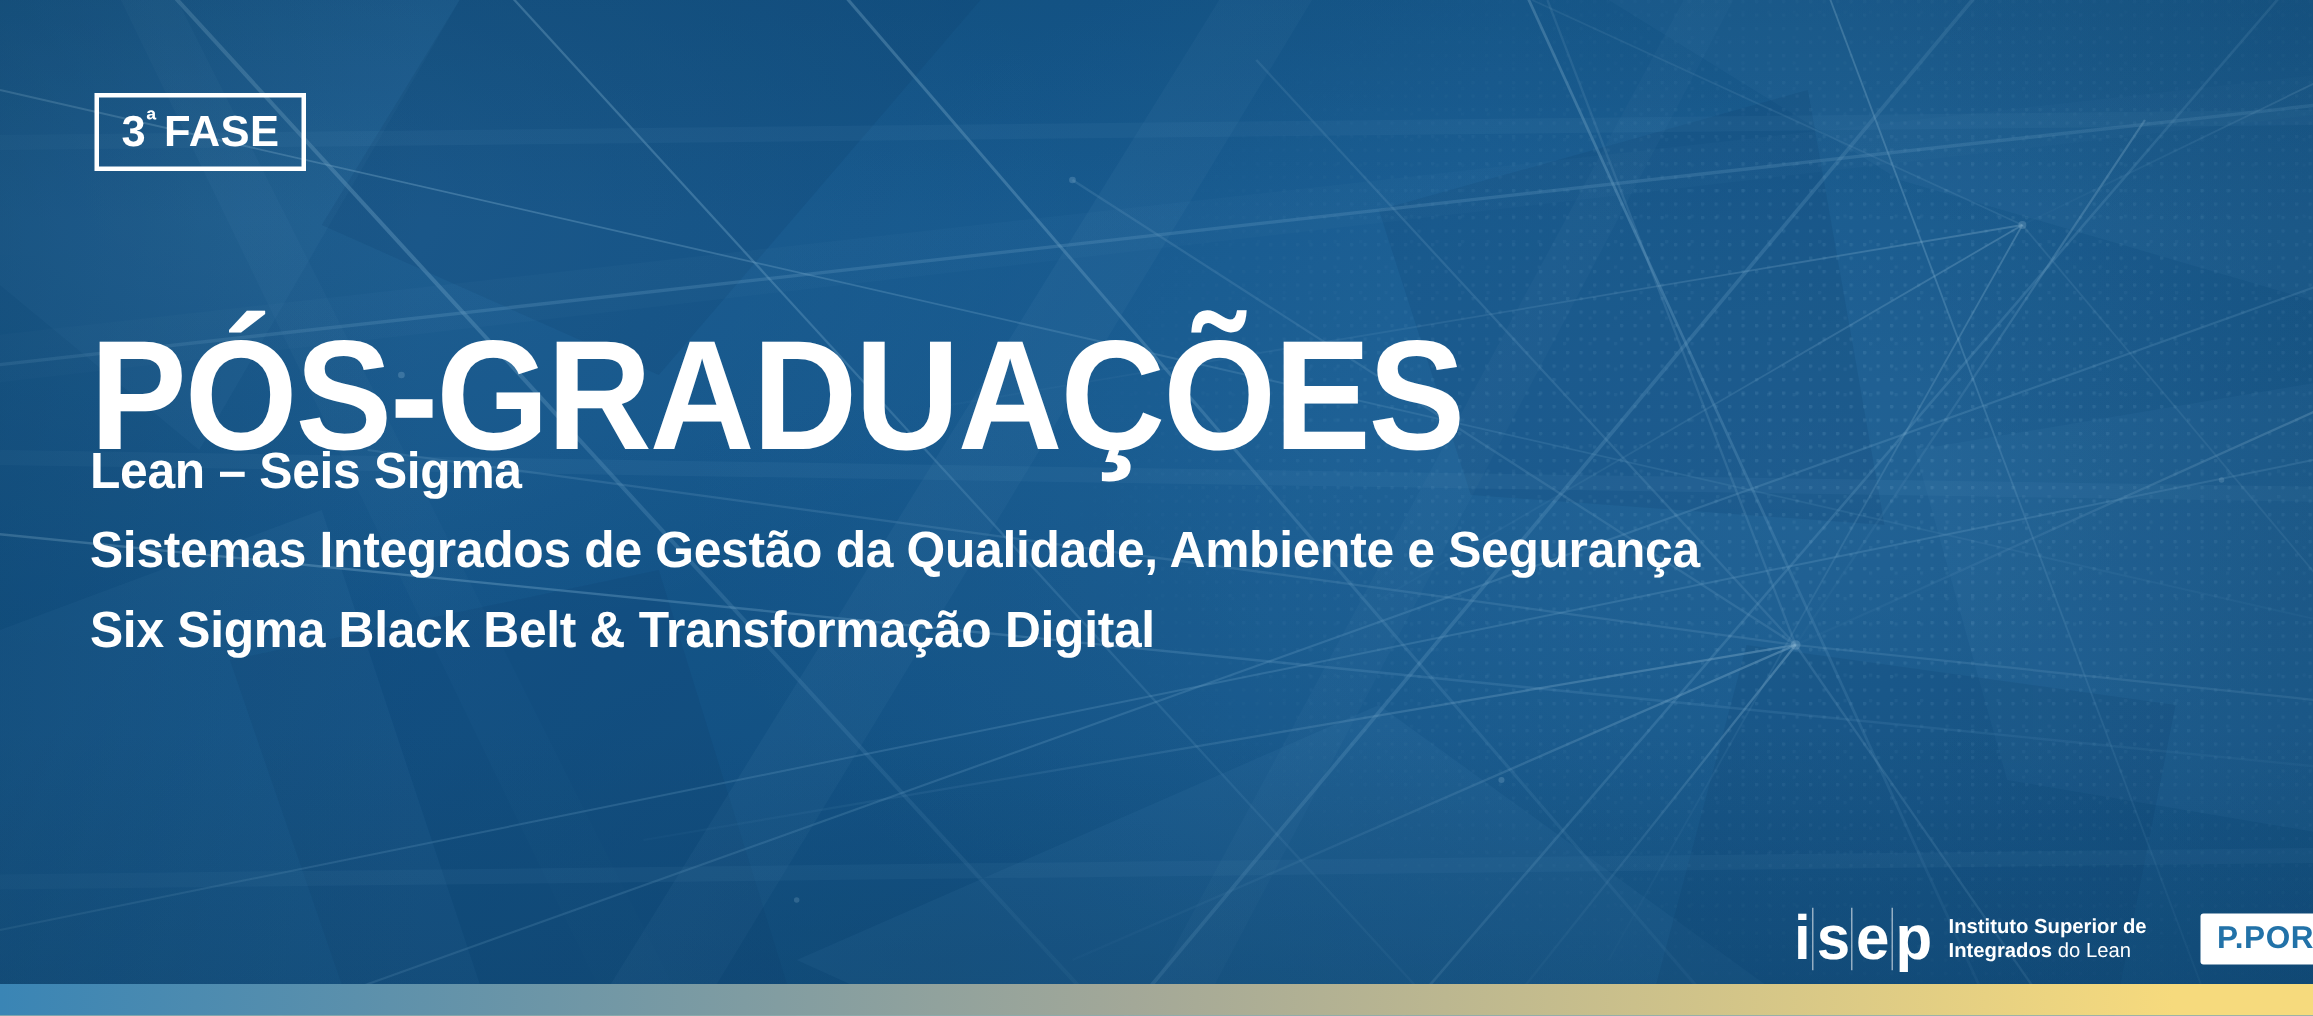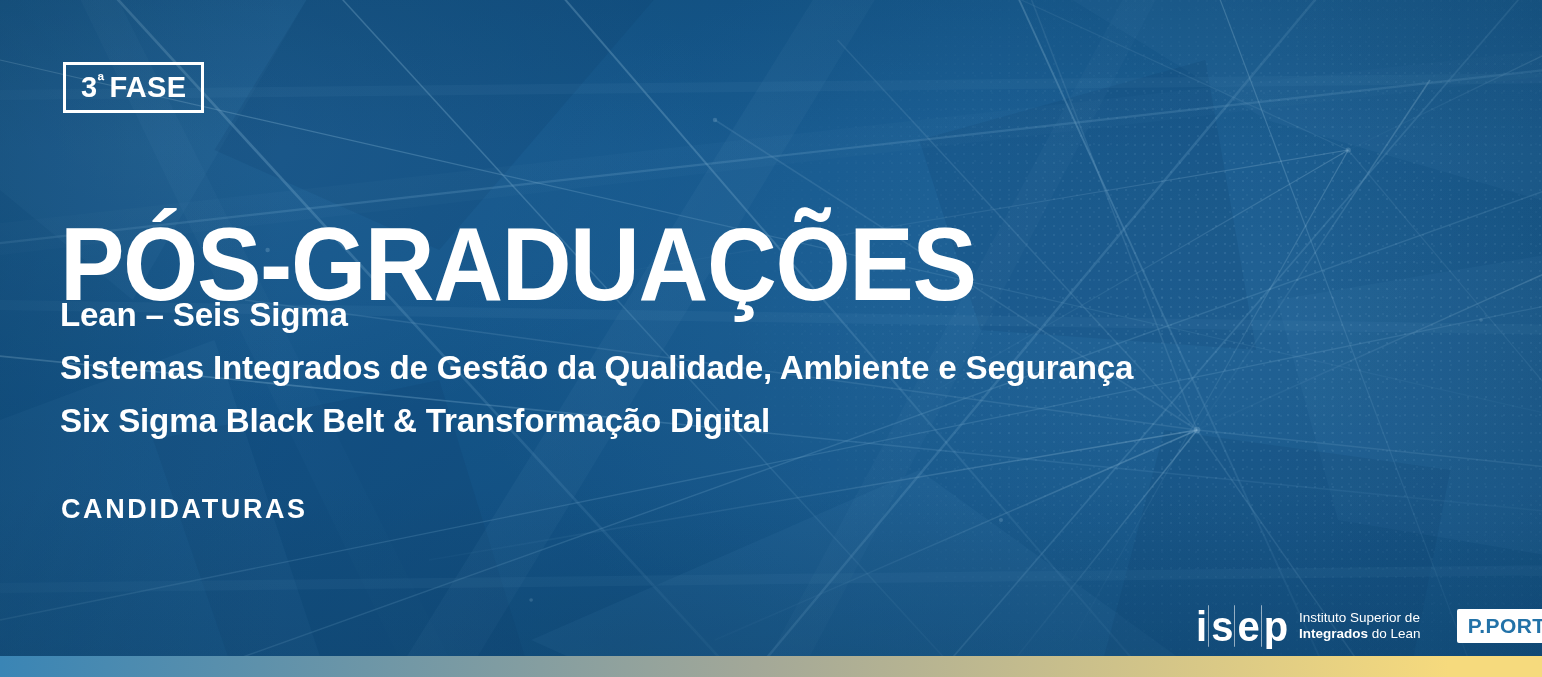--- a/index.html
+++ b/index.html
@@ -168,21 +168,21 @@
   .isep-mark .ltr:last-child { border-right: none; }
   .isep-mark .ltr:first-child { padding-left: 0; }
 
   .isep-words {
     margin-left: 10px;
     color: #ffffff;
     font-size: 13.5px;
     line-height: 16px;
     white-space: nowrap;
   }
-  .isep-words .l1 { font-weight: 400; display: block; }
+  .isep-words .l1 { font-weight: 700; display: block; }
   .isep-words .l2 { display: block; font-weight: 400; }
   .isep-words .l2 b { font-weight: 700; }
 
   .pporto-logo {
     margin-left: 36px;
     background: #ffffff;
     color: #2272a8;
     font-size: 21px;
     font-weight: 700;
     letter-spacing: 0.4px;
@@ -317,21 +317,20 @@
 
     <h1 class="main-title">PÓS-GRADUAÇÕES</h1>
 
     <div class="courses">
       <span class="course-line">Lean – Seis Sigma</span>
       <span class="course-line">Sistemas Integrados de Gestão da Qualidade, Ambiente e Segurança</span>
       <span class="course-line">Six Sigma Black Belt &amp; Transformação Digital</span>
     </div>
 
     <div class="apply-block">
-      <div class="apply-label">CANDIDATURAS</div>
     </div>
 
     <div class="logos">
 
       <div class="isep-logo">
         <div class="isep-mark">
           <span class="ltr">i</span>
           <span class="ltr">s</span>
           <span class="ltr">e</span>
           <span class="ltr">p</span>

